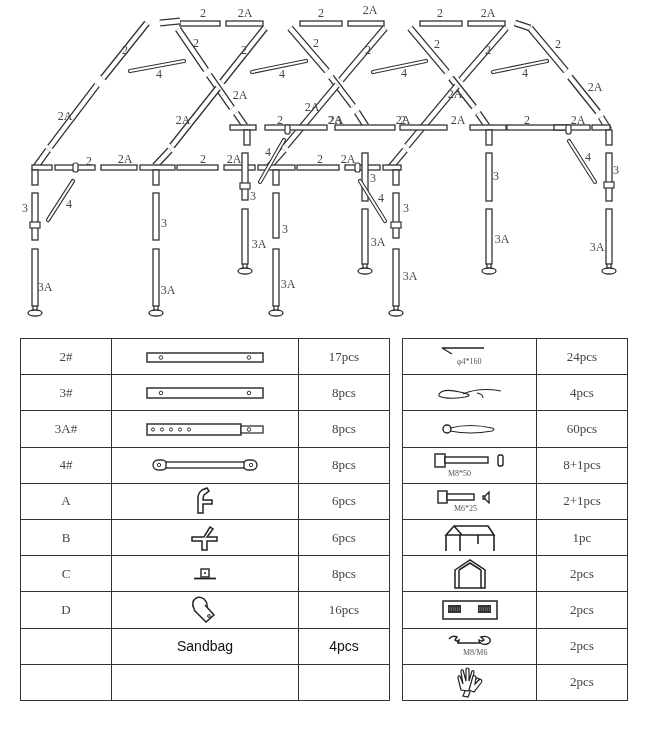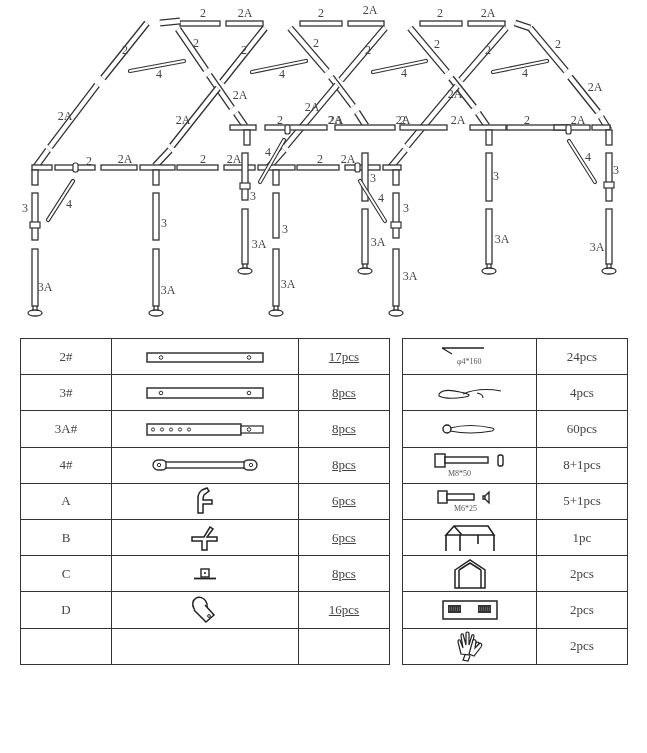--- a/index.html
+++ b/index.html
@@ -12,21 +12,21 @@
   .tube-i { stroke:#fff; stroke-width:4.4; stroke-linecap:butt; fill:none; }
   .brace-o { stroke:#333; stroke-width:4.2; stroke-linecap:round; fill:none; }
   .brace-i { stroke:#fff; stroke-width:2; stroke-linecap:round; fill:none; }
 
   #parts-table { position:absolute; left:20px; top:338px; border-collapse:collapse;
                  table-layout:fixed; }
   #parts-table td { border:1.6px solid #333; padding:0; height:35.2px; text-align:center;
                     vertical-align:middle; font-size:13px; color:#444; }
   #parts-table td.c-code { width:90px; }
   #parts-table td.c-icon { width:186px; }
-  #parts-table td.c-qty { width:90px;text-decoration:underline; }
+  #parts-table td.c-qty { width:90px; }
   #parts-table td.c-gap { width:12px; border-top:none; border-bottom:none; }
   #parts-table td.c-icon2 { width:133px;text-align:right; }
   #parts-table td.c-qty2 { width:90px; }
   #parts-table td.sans { font-family:"Liberation Sans","DejaVu Sans",sans-serif; color:#111; font-size:14px; }
   .qty-lg { font-size:15px;margin-left:15px; }
   svg.ic { display:block; margin:0 auto; }
   .spec { font-size:8px; fill:#555; font-family:"Liberation Serif",serif; }
 </style>
 </head>
 <body>
@@ -321,21 +321,21 @@
         <td class="c-qty">6pcs</td>
         <td class="c-gap"></td>
         <td class="c-icon2">
           <svg class="ic" width="70" height="24" viewBox="0 0 70 24">
             <rect x="3" y="2" width="9" height="12" fill="#fff" stroke="#222" stroke-width="1.4"></rect>
             <rect x="12" y="5" width="27" height="6" fill="#fff" stroke="#222" stroke-width="1.4"></rect>
             <path d="M50 7 L54 3 V14 L50 10 Z M50 7 H48 V10 H50" fill="#fff" stroke="#222" stroke-width="1.3"></path>
             <text class="spec" x="19" y="22">M6*25</text>
           </svg>
         </td>
-        <td class="c-qty2 qty-lg">5+1pcs</td>
+        <td class="c-qty2 qty-lg">2+1pcs</td>
       </tr>
       <tr>
         <td class="c-code">B</td>
         <td class="c-icon">
           <svg class="ic" width="30" height="28" viewBox="0 0 30 28">
             <path d="M12 26 V17 H2 V13 H14 L20 3 L23 5 L17 13 H27 V17 H17 V26 Z" fill="#fff" stroke="#222" stroke-width="1.5"></path>
           </svg>
         </td>
         <td class="c-qty">6pcs</td>
         <td class="c-gap"></td>
@@ -380,20 +380,33 @@
             <rect x="1" y="2" width="54" height="18" fill="#fff" stroke="#222" stroke-width="1.5"></rect>
             <rect x="6" y="6" width="13" height="8" fill="#333"></rect>
             <rect x="36" y="6" width="13" height="8" fill="#333"></rect>
             <path d="M7 9 H18 M7 11 H18 M37 9 H48 M37 11 H48" stroke="#aaa" stroke-width="0.8" stroke-dasharray="1 1"></path>
           </svg>
         </td>
         <td class="c-qty2 qty-lg">2pcs</td>
       </tr>
       <tr>
         <td class="c-code"></td>
+        <td class="c-icon sans">Sandbag</td>
+        <td class="c-qty sans">4pcs</td>
+        <td class="c-gap"></td>
+        <td class="c-icon2">
+          <svg class="ic" width="46" height="24" viewBox="0 0 46 24">
+            <path d="M2 5 Q5 1 10 3 L8 6 Q10 8 12 6 Q12 9 10 9 H34 Q32 9 32 6 Q35 8 37 6 L34 3 Q40 1 43 5 Q44 9 40 10 Q35 11 34 9" fill="#fff" stroke="#222" stroke-width="1.4"></path>
+            <text class="spec" x="16" y="21">M8/M6</text>
+          </svg>
+        </td>
+        <td class="c-qty2 qty-lg">2pcs</td>
+      </tr>
+      <tr>
+        <td class="c-code"></td>
         <td class="c-icon"></td>
         <td class="c-qty"></td>
         <td class="c-gap"></td>
         <td class="c-icon2">
           <svg class="ic" width="30" height="32" viewBox="0 0 30 32">
             <path d="M6 24 L3 12 Q3 9 5 10 L8 18 L6 6 Q6 3 8 4 L11 15 L11 3 Q12 1 14 3 L14 15 L17 5 Q19 4 19 6 L17 17 L22 12 Q25 12 23 15 L15 25 Z M10 25 L8 30 L13 31 L15 26" fill="#fff" stroke="#222" stroke-width="1.2"></path>
             <path d="M14 24 L18 10 Q20 9 21 11 L20 18 L25 13 Q28 14 26 17 L19 26 Z" fill="#fff" stroke="#222" stroke-width="1.2"></path>
           </svg>
         </td>
         <td class="c-qty2 qty-lg">2pcs</td>

